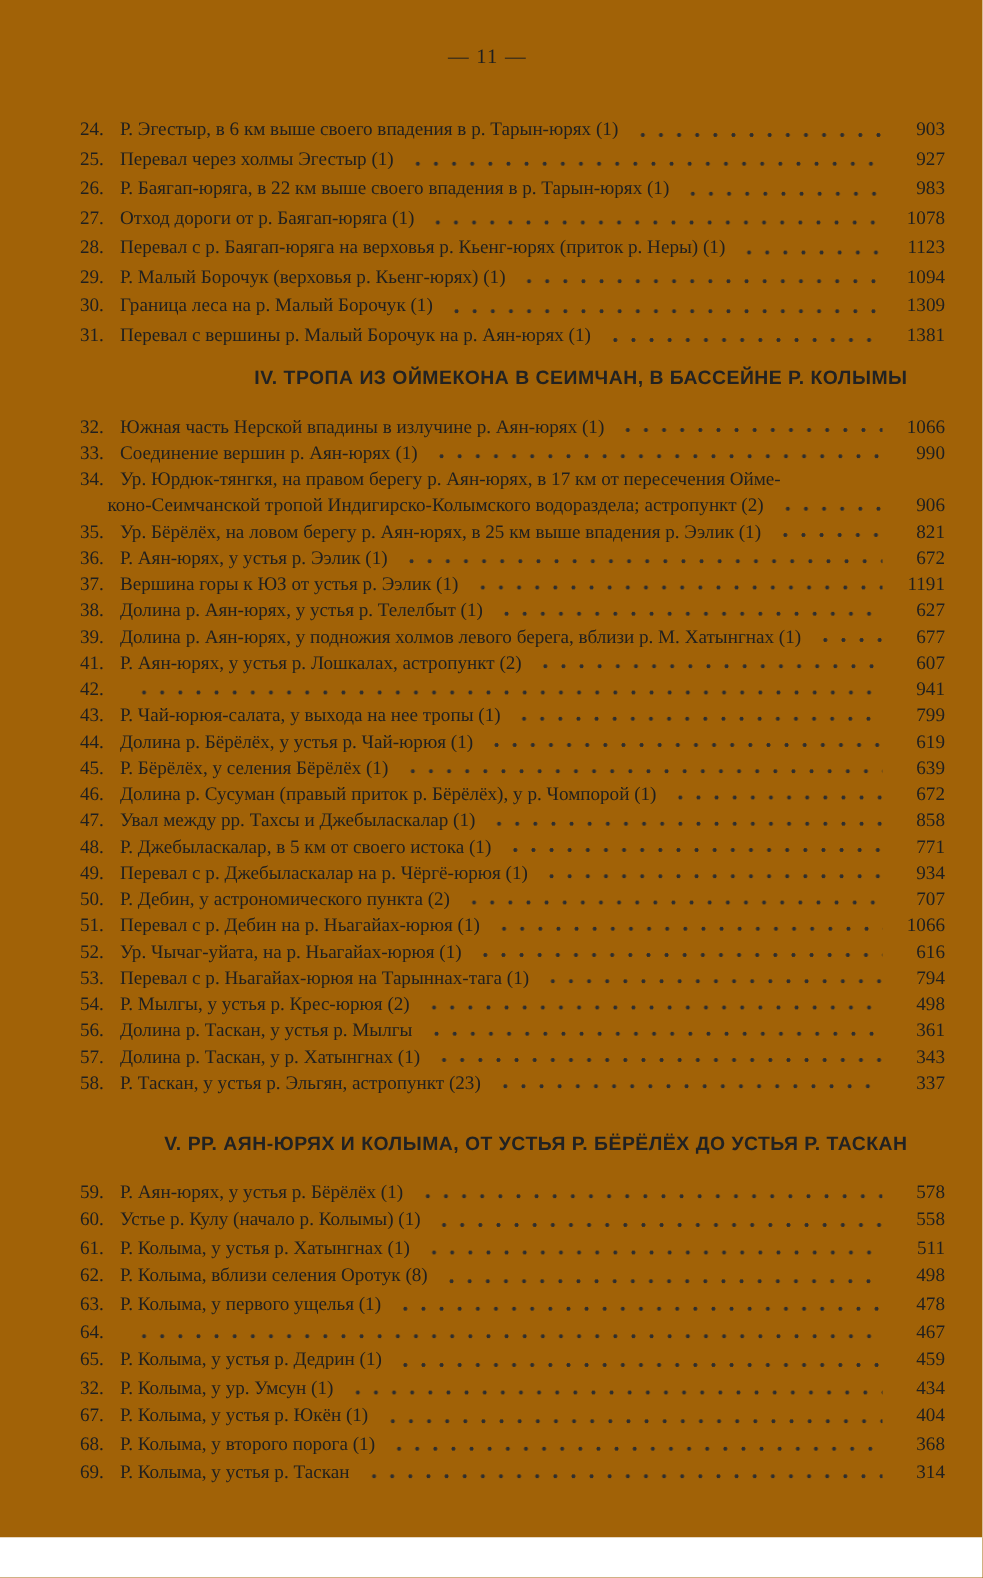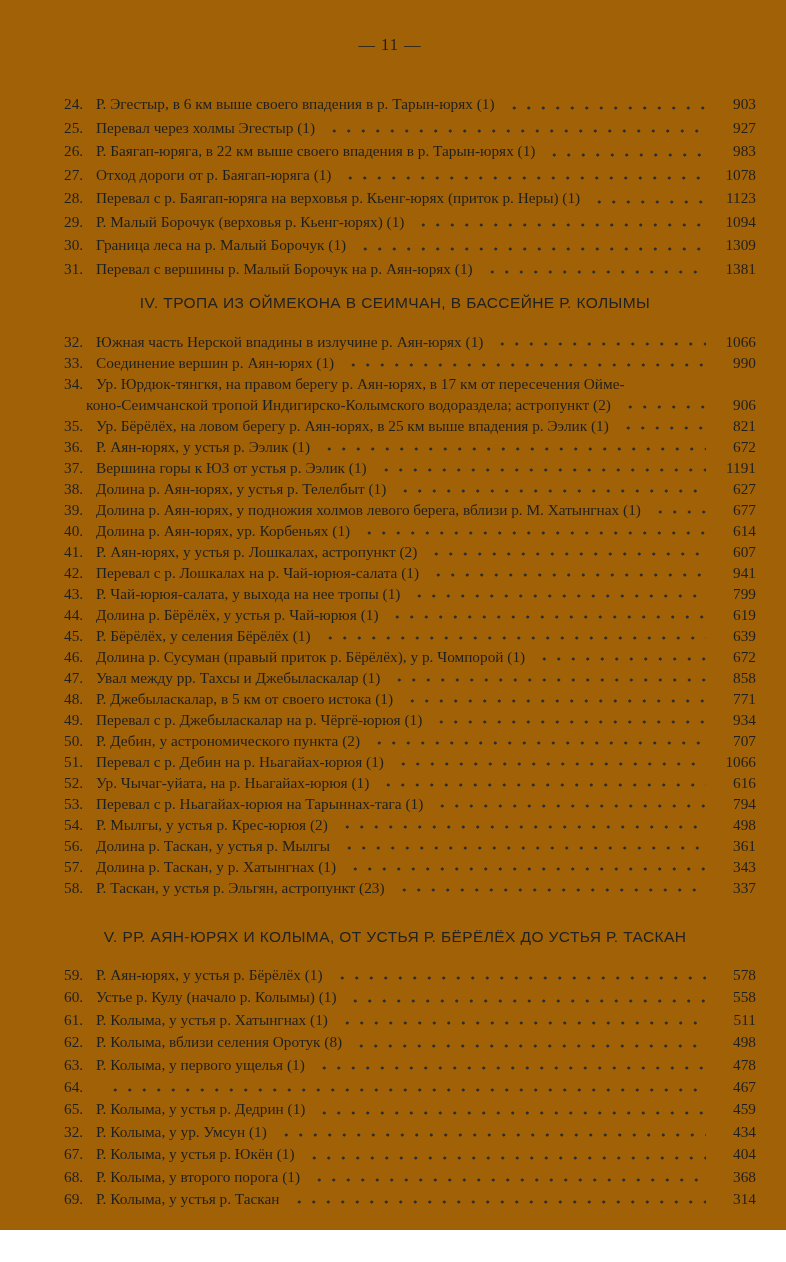--- a/index.html
+++ b/index.html
@@ -20,25 +20,25 @@
   }
   .page-number {
     text-align: center;
     font-size: 16.5px;
     line-height: 22px;
     margin: 4px 40px 36px 0;
     letter-spacing: 1px;
   }
   .section-heading {
     font-family: "Liberation Sans", sans-serif;
-    font-weight: 400;
+    font-weight: 700;
     font-size: 15.5px;
     line-height: 21px;
     letter-spacing: 0.4px;
-    text-align: center;
+    text-align: right;
     margin: 12px 30px 18px 0;
     color: #222222;
   }
   .section-2 .section-heading { margin-top: 28px; margin-bottom: 17px; }
   .row {
     display: flex;
     align-items: flex-end;
     font-size: 15.3px;
     line-height: 23.5px;
   }
@@ -173,34 +173,27 @@
           <span class="leader"></span>
           <span class="entry-value">627</span>
         </div>
         <div class="row">
           <span class="entry-number">39.</span>
           <span class="entry-text">Долина р. Аян-юрях, у подножия холмов левого берега, вблизи р. М. Хатынгнах (1)</span>
           <span class="leader"></span>
           <span class="entry-value">677</span>
         </div>
         <div class="row">
-          <span class="entry-number">40.</span>
-          <span class="entry-text">Долина р. Аян-юрях, ур. Корбеньях (1)</span>
-          <span class="leader"></span>
-          <span class="entry-value">614</span>
-        </div>
-        <div class="row">
           <span class="entry-number">41.</span>
           <span class="entry-text">Р. Аян-юрях, у устья р. Лошкалах, астропункт (2)</span>
           <span class="leader"></span>
           <span class="entry-value">607</span>
         </div>
         <div class="row">
           <span class="entry-number">42.</span>
-          <span class="entry-text">Перевал с р. Лошкалах на р. Чай-юрюя-салата (1)</span>
           <span class="leader"></span>
           <span class="entry-value">941</span>
         </div>
         <div class="row">
           <span class="entry-number">43.</span>
           <span class="entry-text">Р. Чай-юрюя-салата, у выхода на нее тропы (1)</span>
           <span class="leader"></span>
           <span class="entry-value">799</span>
         </div>
         <div class="row">

